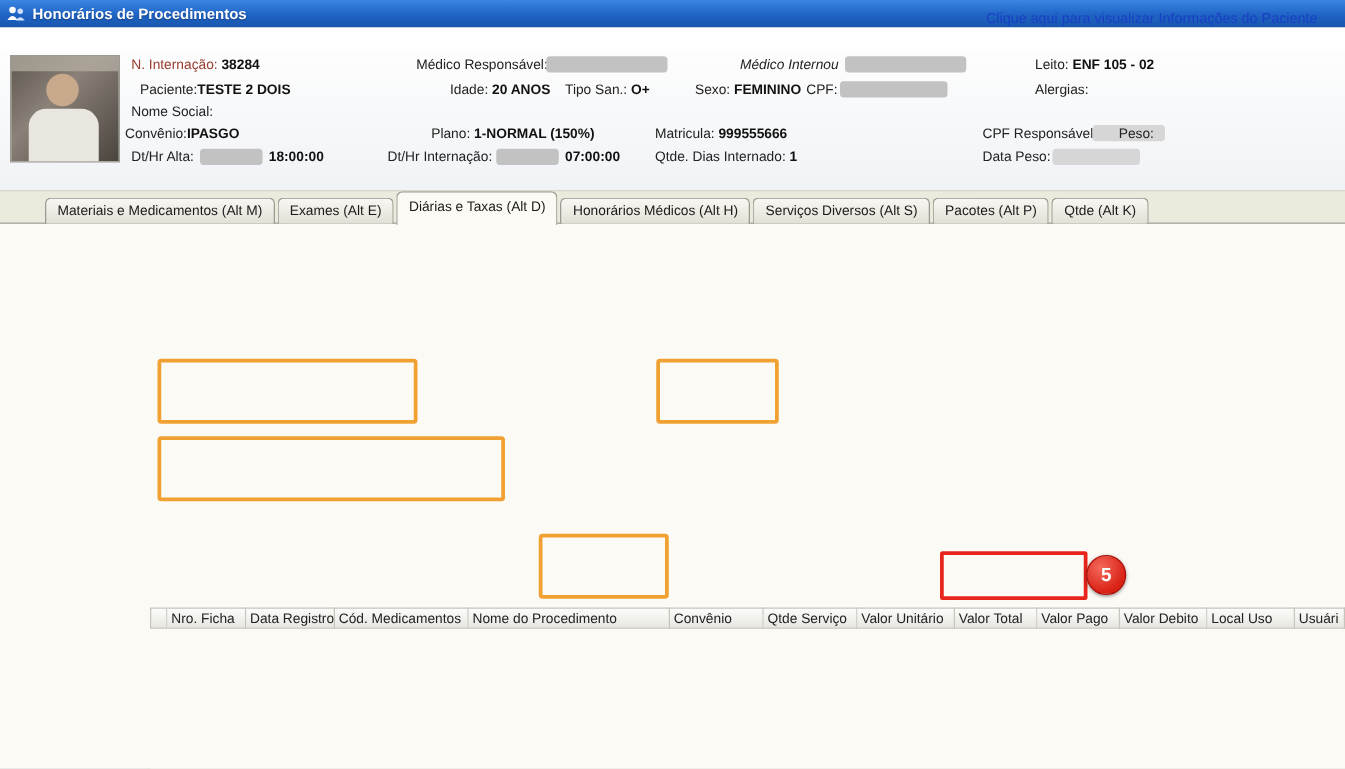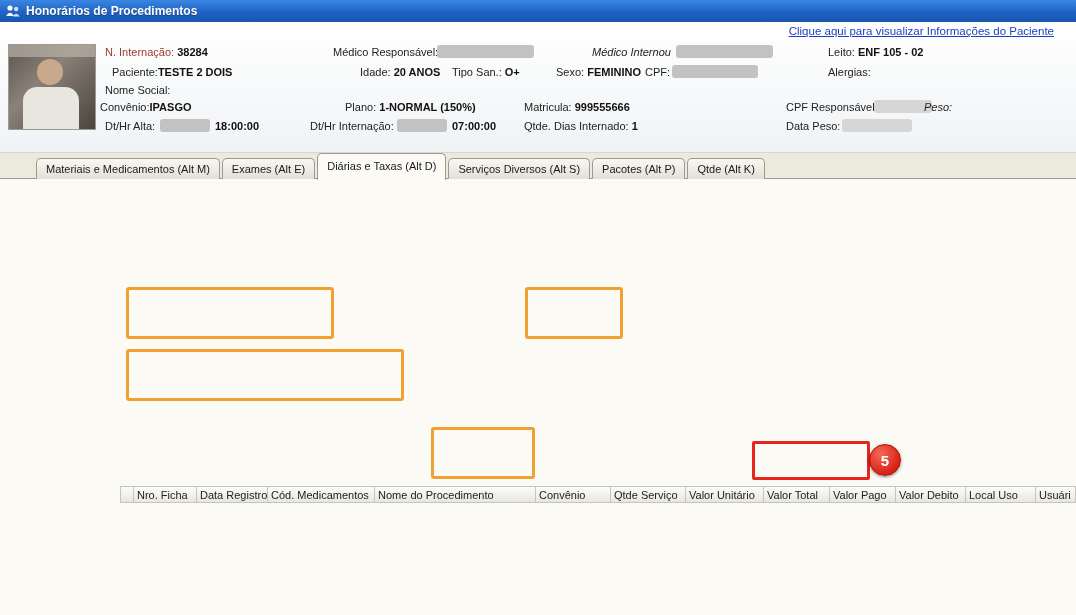--- a/index.html
+++ b/index.html
@@ -9,21 +9,21 @@
 
   
   .titlebar{position:absolute;left:0;top:0;width:1076px;height:22px;
     background:linear-gradient(180deg,#3a86e2 0%,#1f63c4 55%,#1856ae 100%);
     display:flex;align-items:center;color:#fff;}
   .titlebar .ticon{margin:0 5px 0 5px;display:flex;}
   .titlebar .ttext{font-size:12px;font-weight:bold;text-shadow:0 1px 1px rgba(0,0,0,.35);}
 
   
   .linkstrip{position:absolute;left:0;top:22px;width:1076px;height:18px;background:#ffffff;}
-  .patient-link{position:absolute;top:25px;right:22px;color:#1a3fc4;text-decoration:underline;
+  .patient-link{position:absolute;top:9px;right:22px;color:#1a3fc4;
     font-size:11.5px;cursor:pointer;}
   .pheader{position:absolute;left:0;top:40px;width:1076px;height:112px;
     background:linear-gradient(180deg,#fdfdfd,#f0f3f6);border-bottom:1px solid #d8d8d0;}
   .photo{position:absolute;left:8px;top:44px;width:86px;height:84px;border:1px solid #9a9a93;
     background:linear-gradient(135deg,#5d564e 0%,#8a8178 40%,#4a443d 100%);overflow:hidden;}
   .photo .head{position:absolute;left:28px;top:14px;width:26px;height:26px;border-radius:50%;
     background:#c9a98c;}
   .photo .body{position:absolute;left:14px;top:42px;width:56px;height:44px;border-radius:14px 14px 0 0;
     background:#e8e6df;}
   .photo .shelf{position:absolute;left:0;top:0;width:86px;height:12px;background:#b9b2a6;opacity:.7;}
@@ -169,36 +169,37 @@
   <span class="redact abs" style="left:672px;top:65px;width:86px;"></span>
   <span class="hl" style="left:828px;top:66px;">Alergias:</span>
 
   <span class="hl" style="left:105px;top:84px;">Nome Social:</span>
 
   <span class="hl" style="left:100px;top:101px;"><span>Convênio:</span><span class="hv">IPASGO</span></span>
   <span class="hl" style="left:345px;top:101px;"><span>Plano:</span> <span class="hv">1-NORMAL (150%)</span></span>
   <span class="hl" style="left:524px;top:101px;"><span>Matricula:</span> <span class="hv">999555666</span></span>
   <span class="hl" style="left:786px;top:101px;">CPF Responsável:</span>
   <span class="redact2" style="left:874px;top:100px;width:58px;"></span>
-  <span class="hl" style="left:924px;top:101px;font-style:italic;">Peso:</span>
+  <span class="hl" style="left:895px;top:101px;">Peso:</span>
 
   <span class="hl" style="left:105px;top:120px;">Dt/Hr Alta:</span>
   <span class="redact abs" style="left:160px;top:119px;width:50px;"></span>
   <span class="hl hv" style="left:215px;top:120px;">18:00:00</span>
   <span class="hl" style="left:310px;top:120px;">Dt/Hr Internação:</span>
   <span class="redact abs" style="left:397px;top:119px;width:50px;"></span>
   <span class="hl hv" style="left:452px;top:120px;">07:00:00</span>
   <span class="hl" style="left:524px;top:120px;"><span>Qtde. Dias Internado:</span> <span class="hv">1</span></span>
   <span class="hl" style="left:786px;top:120px;">Data Peso:</span>
   <span class="redact2" style="left:842px;top:119px;width:70px;"></span>
 
   <div class="tabs">
     <div class="tab">Materiais e Medicamentos (Alt M)</div>
     <div class="tab">Exames (Alt E)</div>
     <div class="tab active">Diárias e Taxas (Alt D)</div>
+    <div class="tab">Honorários Médicos (Alt H)</div>
     <div class="tab">Serviços Diversos (Alt S)</div>
     <div class="tab">Pacotes (Alt P)</div>
     <div class="tab">Qtde (Alt K)</div>
   </div>
 
   <div class="panel"></div>
   <div class="side"></div>
 
   <div class="sbtn" style="left:6px;top:186px;">
     <svg width="16" height="12" viewBox="0 0 16 12">

